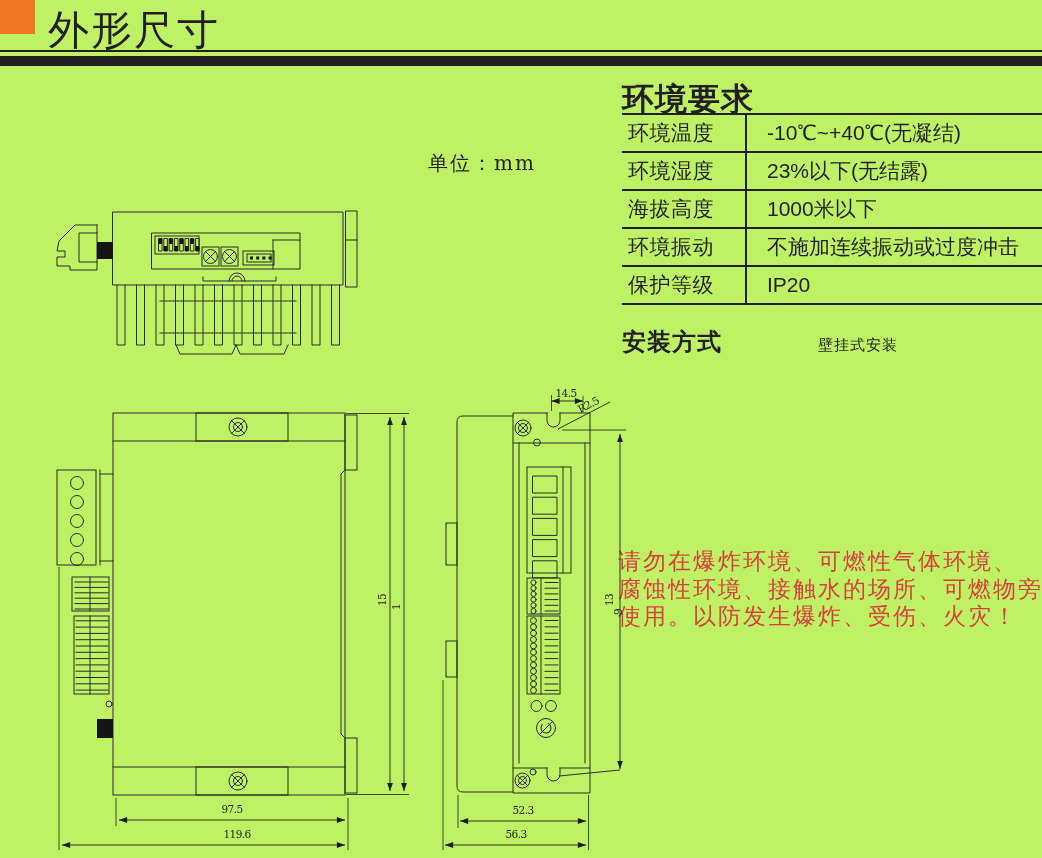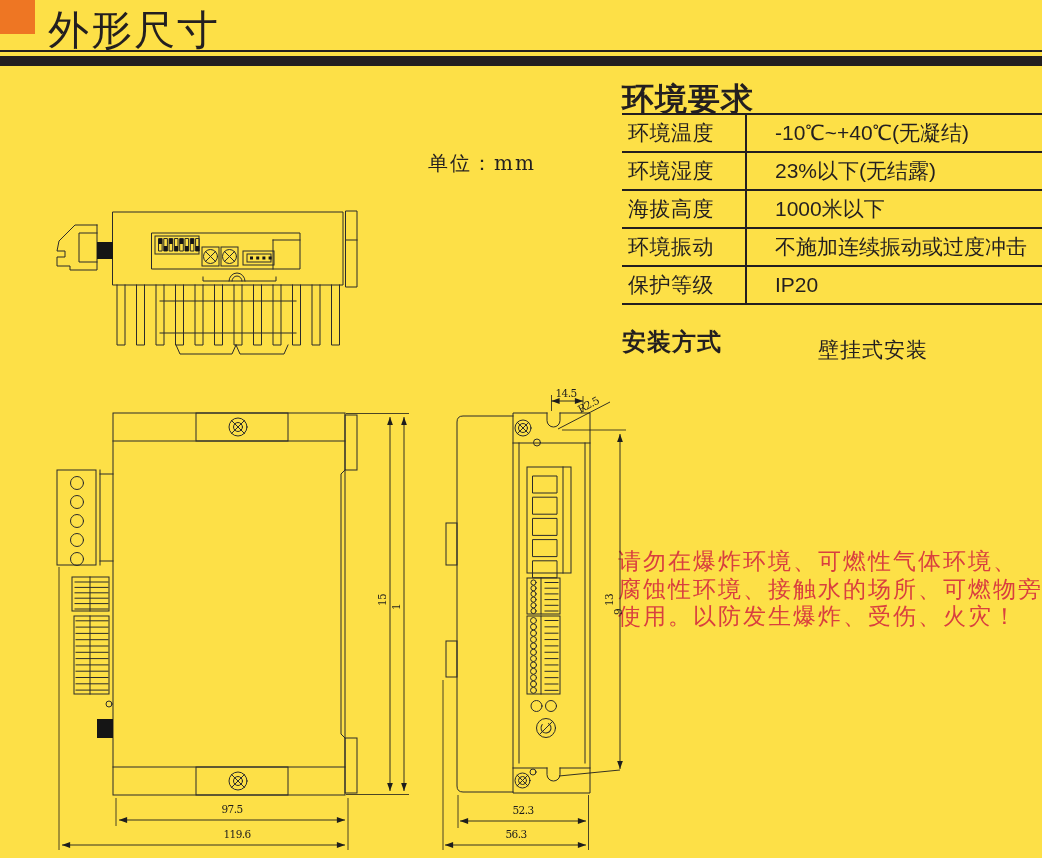--- a/index.html
+++ b/index.html
@@ -1,33 +1,33 @@
 <!DOCTYPE html>
 <html><head>
 <meta charset="utf-8">
 <style>
   html,body{margin:0;padding:0;background:#fff;}
-  .page{position:relative;width:1042px;height:858px;background:#fde047;overflow:hidden;
+  .page{position:relative;width:1042px;height:858px;background:#bef264;overflow:hidden;
         font-family:"Liberation Sans",sans-serif;color:#231f20;}
   .abs{position:absolute;}
   
   .accent{left:0;top:9;width:35px;height:34px;}
   .page-title{left:48px;top:3px;font-size:41px;font-weight:500;letter-spacing:2px;}
   .rule-thin{left:0;top:50px;width:1042px;height:2px;background:#231f20;}
   .rule-thick{left:0;top:56px;width:1042px;height:10px;background:#231f20;}
   .unit-label{left:428px;top:150px;font:20px "DejaVu Serif",serif;letter-spacing:2px;}
   
   .env-title{left:622px;top:78px;font-size:32px;font-weight:700;letter-spacing:1px;}
   table.env{left:622px;top:113px;width:420px;border-collapse:collapse;table-layout:fixed;}
   table.env td{height:36px;font-size:21px;border-top:2px solid #231f20;padding:0 0 0 6px;white-space:nowrap;}
   table.env tr:last-child td{border-bottom:2px solid #231f20;margin-left:25px;}
   table.env td.lbl{width:117px;border-right:2px solid #231f20;letter-spacing:0.5px;}
-  table.env td.val{padding-left:28px;}
+  table.env td.val{padding-left:20px;}
   .install-title{left:622px;top:326px;font-size:24px;font-weight:700;letter-spacing:1px;}
-  .install-value{left:818px;top:336px;font-size:21px;font-weight:500;letter-spacing:1px;}
+  .install-value{left:818px;top:336px;font-size:15px;font-weight:500;letter-spacing:1px;}
   .warning{left:618px;top:548px;font-size:23px;font-weight:500;letter-spacing:2px;line-height:27.5px;white-space:nowrap;}
   
   svg.draw{left:0;top:190px;}
   .ln{fill:none;stroke:#2b2b2b;stroke-width:1;stroke-linecap:square;}
   .fl{fill:#151515;stroke:none;}
   .dim{fill:none;stroke:#1d1d1d;stroke-width:0.9;marker-start:url(#arw);marker-end:url(#arw);}
   .ldr{fill:none;stroke:#1d1d1d;stroke-width:0.9;}
   .ext{fill:none;stroke:#1d1d1d;stroke-width:0.8;}
   .dimtxt{font:10.5px "DejaVu Serif",serif;fill:#1d1d1d;letter-spacing:-0.6px;text-anchor:middle;}
 </style>

